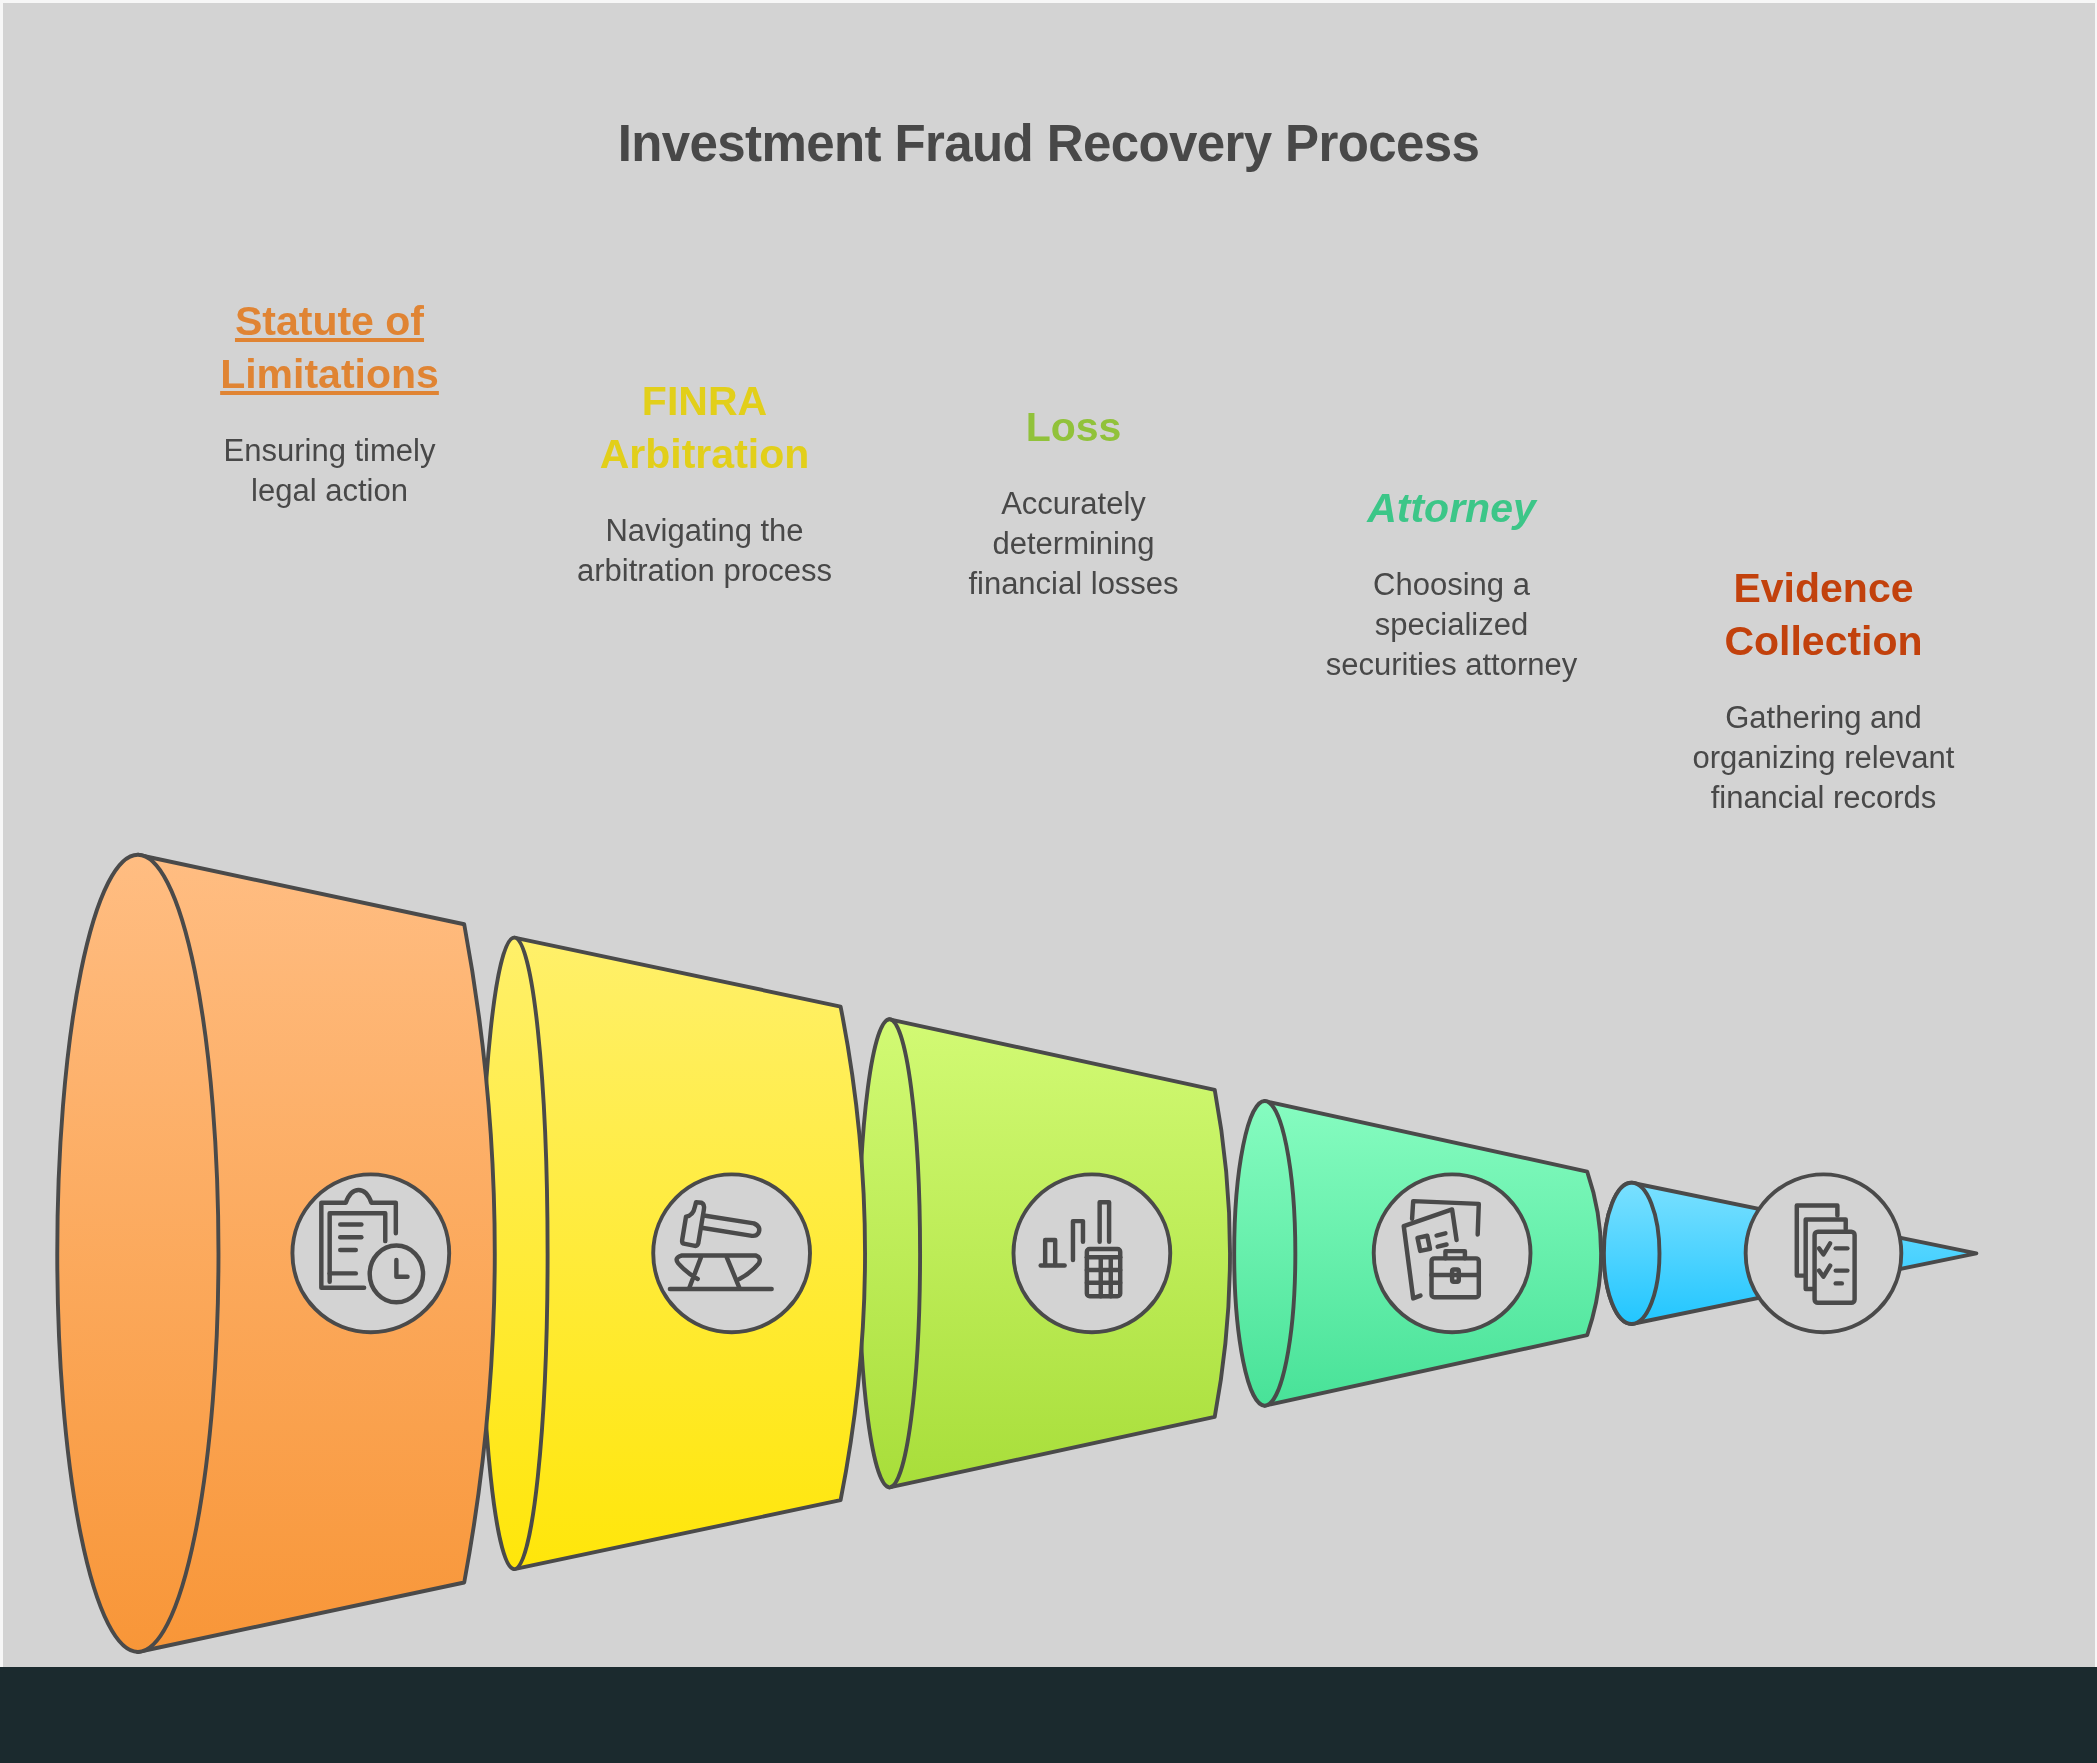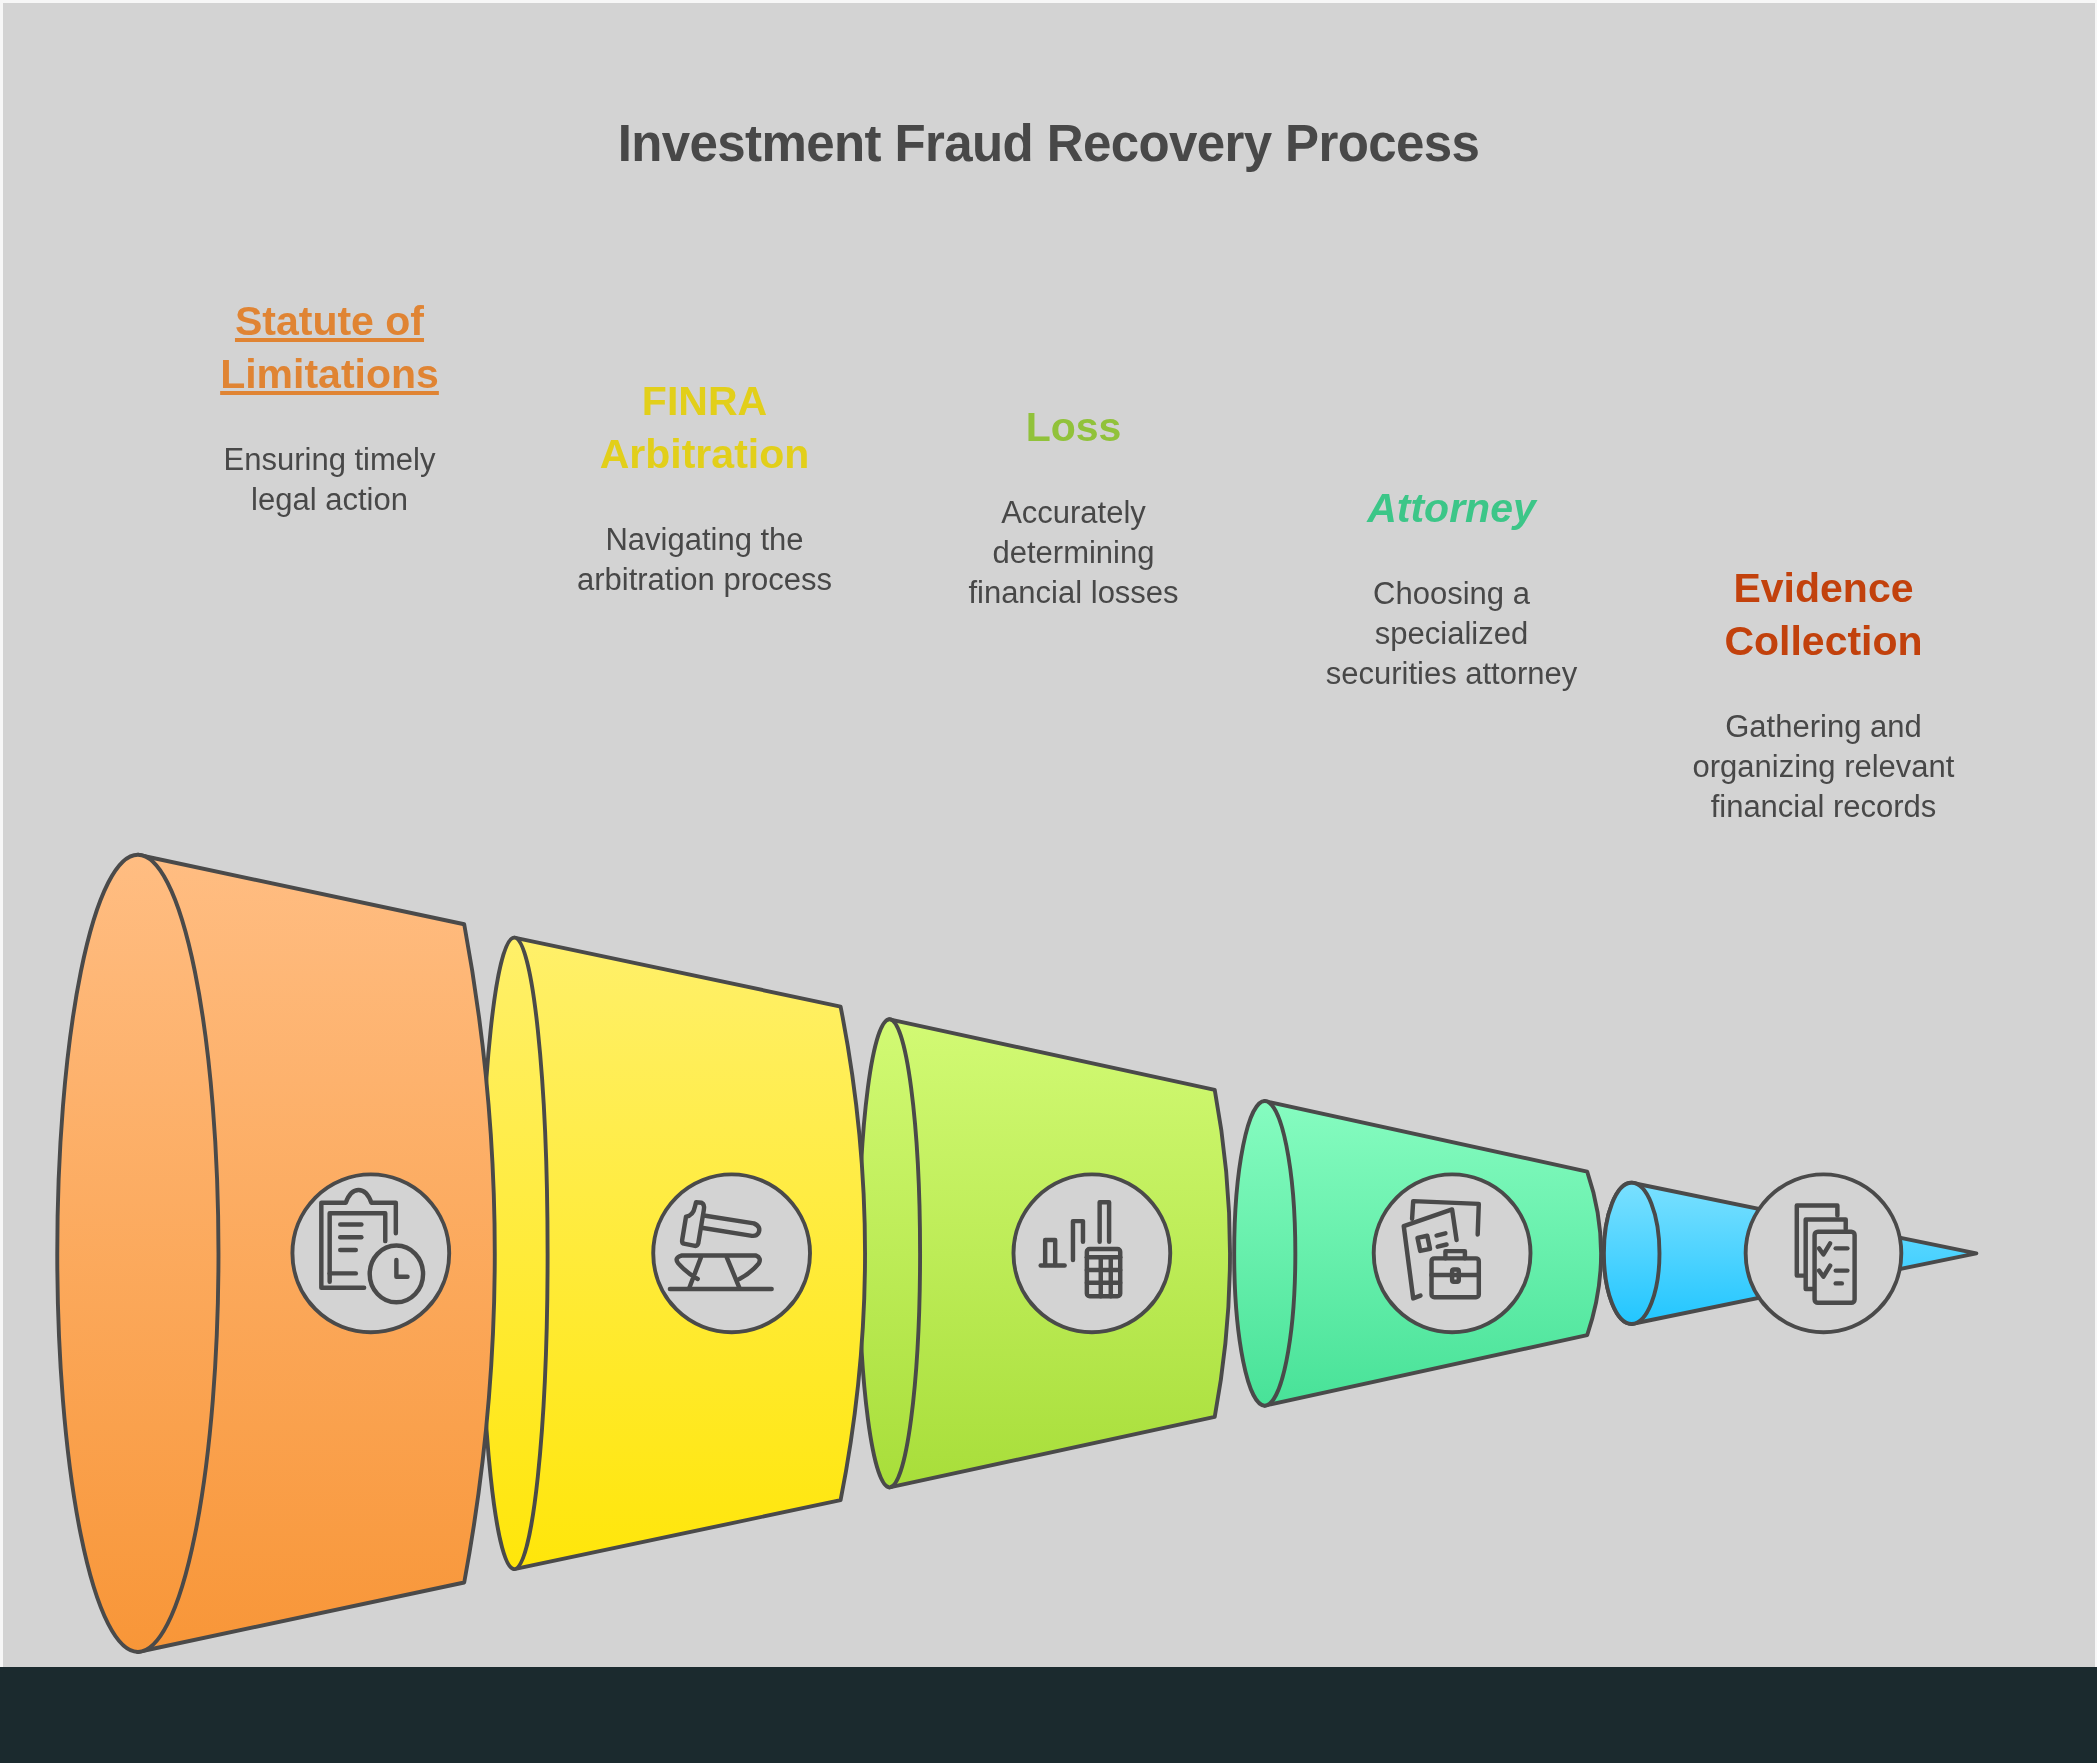--- a/index.html
+++ b/index.html
@@ -15,21 +15,21 @@
   #footer-bar {
     position: absolute; left: 0; top: 1667px; width: 2097px; height: 97px;
     background: #1b2a2e;
   }
   #title {
     position: absolute; left: 0; top: 114px; width: 2097px; text-align: center;
     font-size: 51px; font-weight: bold; color: #484848; letter-spacing: -0.6px;
   }
   .step-text { position: absolute; width: 389px; text-align: center; }
   .step-title { font-size: 41px; font-weight: bold; line-height: 53px; }
-  .step-desc { font-size: 31px; color: #484848; line-height: 40px; margin-top: 39px; }
+  .step-desc { font-size: 31px; color: #484848; line-height: 40px; margin-top: 30px; }
   #diagram { position: absolute; left: 0; top: 0; }
 </style>
 </head>
 <body>
 
 <div id="panel"></div>
 <div id="footer-bar"></div>
 
 <div id="title">Investment Fraud Recovery Process</div>
 

